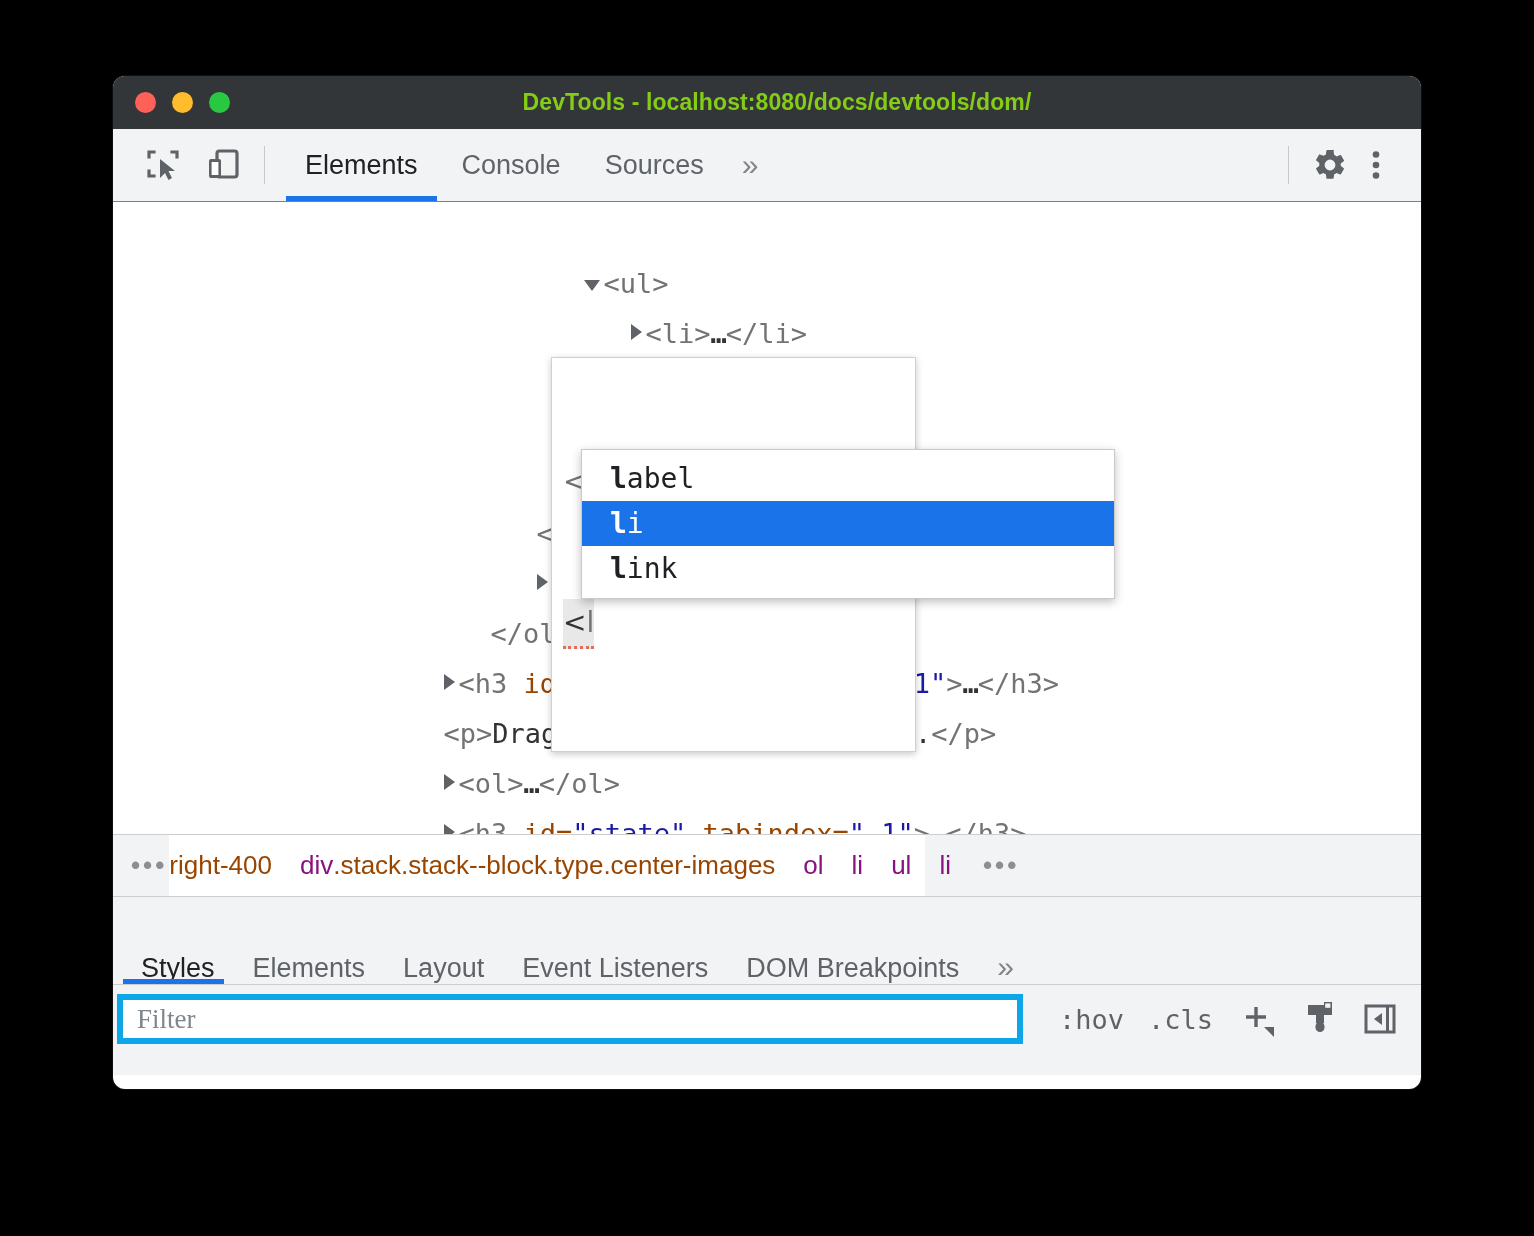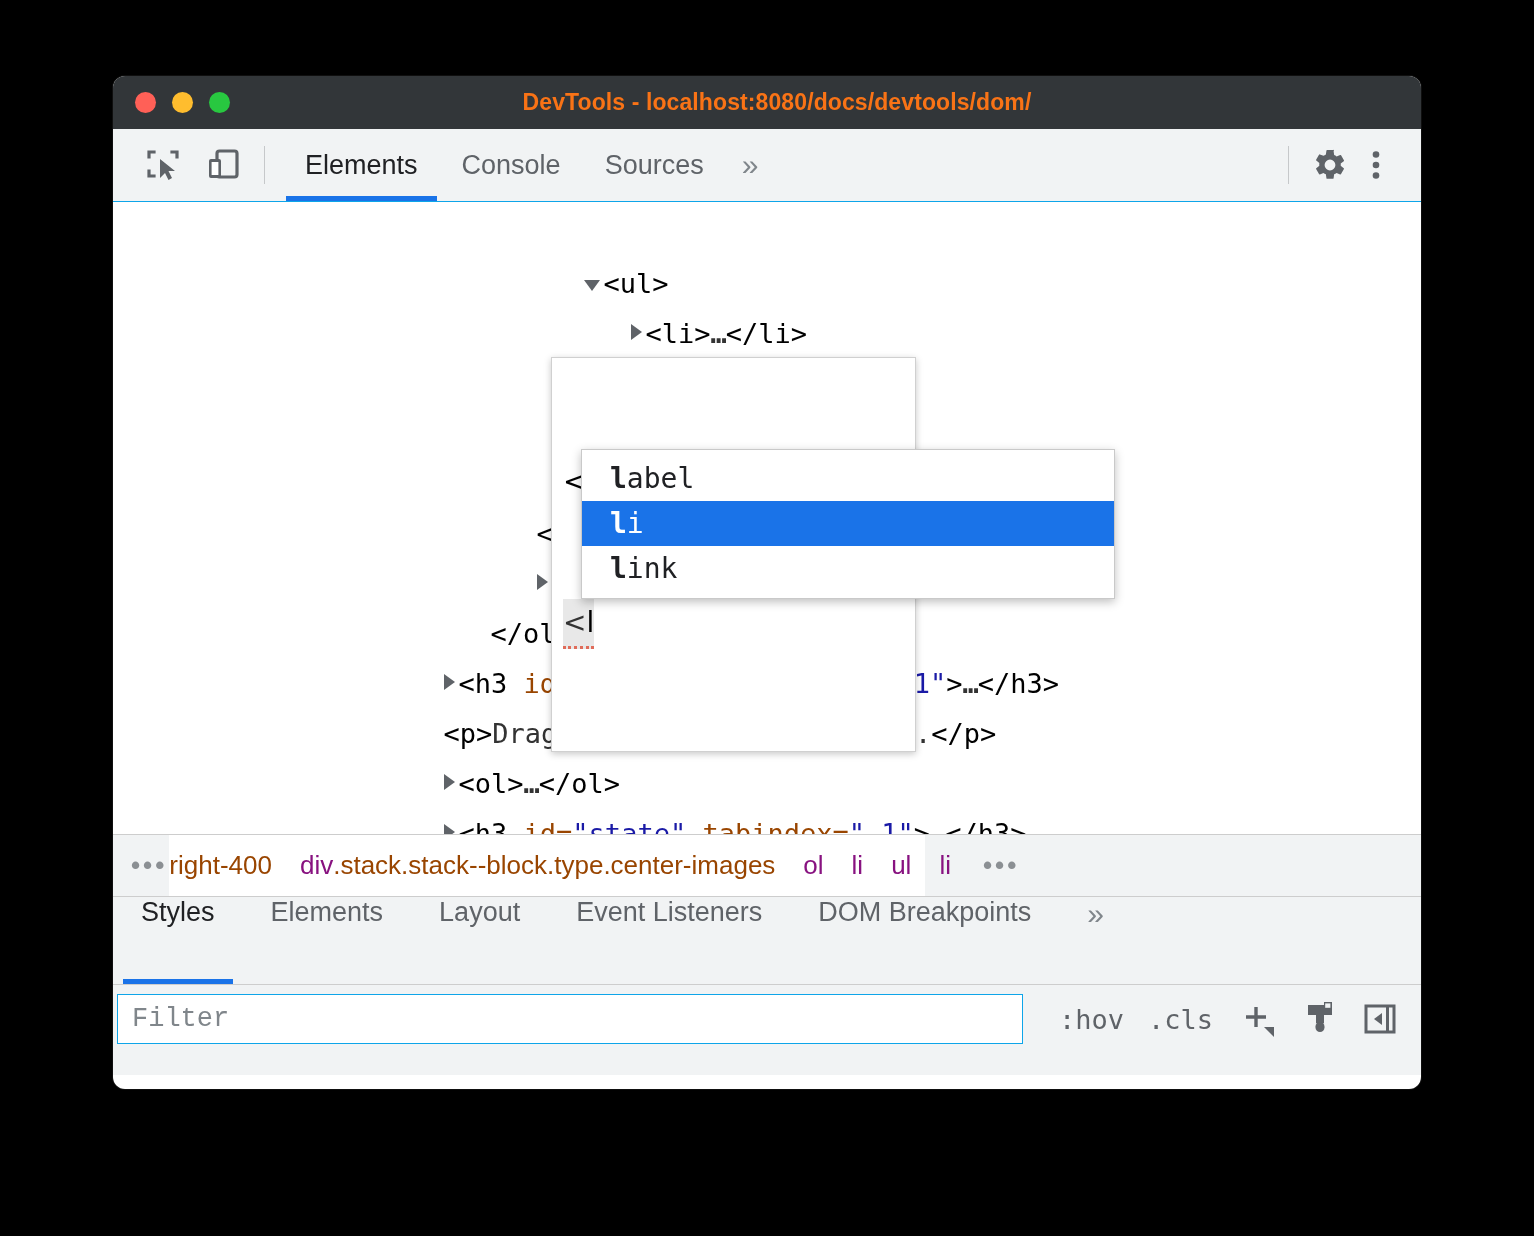--- a/index.html
+++ b/index.html
@@ -47,21 +47,21 @@
     border-radius: 50%;
   }
   .dot.red    { background: #ff6057; }
   .dot.yellow { background: #ffbd2e; }
   .dot.green  { background: #28c840; }
   #window-title {
     position: absolute;
     left: 0;
     right: 0;
     text-align: center;
-    color: #f97316;
+    color: #84cc16;
     font-size: 23px;
     font-weight: bold;
     letter-spacing: 0.1px;
     pointer-events: none;
     padding-left: 20px;
   }
 
   
   #toolbar {
     height: 72px;
@@ -152,21 +152,21 @@
     border-left: 11px solid #5f6368;
     border-top: 8px solid transparent;
     border-bottom: 8px solid transparent;
   }
   .twisty.open {
     border-top: 11px solid #5f6368;
     border-left: 8px solid transparent;
     border-right: 8px solid transparent;
     vertical-align: 2px;
   }
-  .tag  { color: #000000; }
+  .tag  { color: #737373; }
   .txt  { color: #333333; }
   .attrname  { color: #994500; }
   .attrval   { color: #1a1aa6; }
   .ell { color: #333; font-weight: bold; letter-spacing: -1px; }
 
   
   #edit-box {
     position: absolute;
     left: 438px;
     top: 155px;
@@ -253,22 +253,22 @@
   #styles-tabs {
     height: 88px;
     background: #f1f3f4;
     display: flex;
     align-items: stretch;
     border-bottom: 1px solid #cdcdcd;
     box-sizing: border-box;
   }
   .stab {
     display: flex;
-    align-items: flex-start;
-    padding: 0 28px;
+    align-items: flex-end;
+    padding: 0 19px;
     font-size: 27px;
     color: #5f6368;
     position: relative;
     white-space: nowrap;
   }
   .stab:first-child { padding-left: 28px; }
   .stab.active { color: #202124; }
   .stab.active::after {
     content: "";
     position: absolute;
@@ -285,26 +285,26 @@
     background: #f1f3f4;
     display: flex;
     align-items: center;
     padding: 0 16px 0 4px;
     box-sizing: border-box;
   }
   #filter-input {
     flex: 1 1 auto;
     height: 50px;
     background: #ffffff;
-    border: 1px solid #0ea5e9;
+    border: 6px solid #0ea5e9;
     border-radius: 0;
     font-size: 27px;
     color: #80868b;
     padding: 0 14px;
-    font-family: Liberation Mono, monospace;
+    font-family: Liberation Serif, serif;
     box-sizing: border-box;
     outline: none;
   }
   #filter-input::placeholder { color: #80868b; opacity: 1; }
   .fb-text {
     font-family: "DejaVu Sans Mono", "Liberation Mono", monospace;
     font-size: 27px;
     color: #5f6368;
     padding: 0 12px;
     white-space: nowrap;

